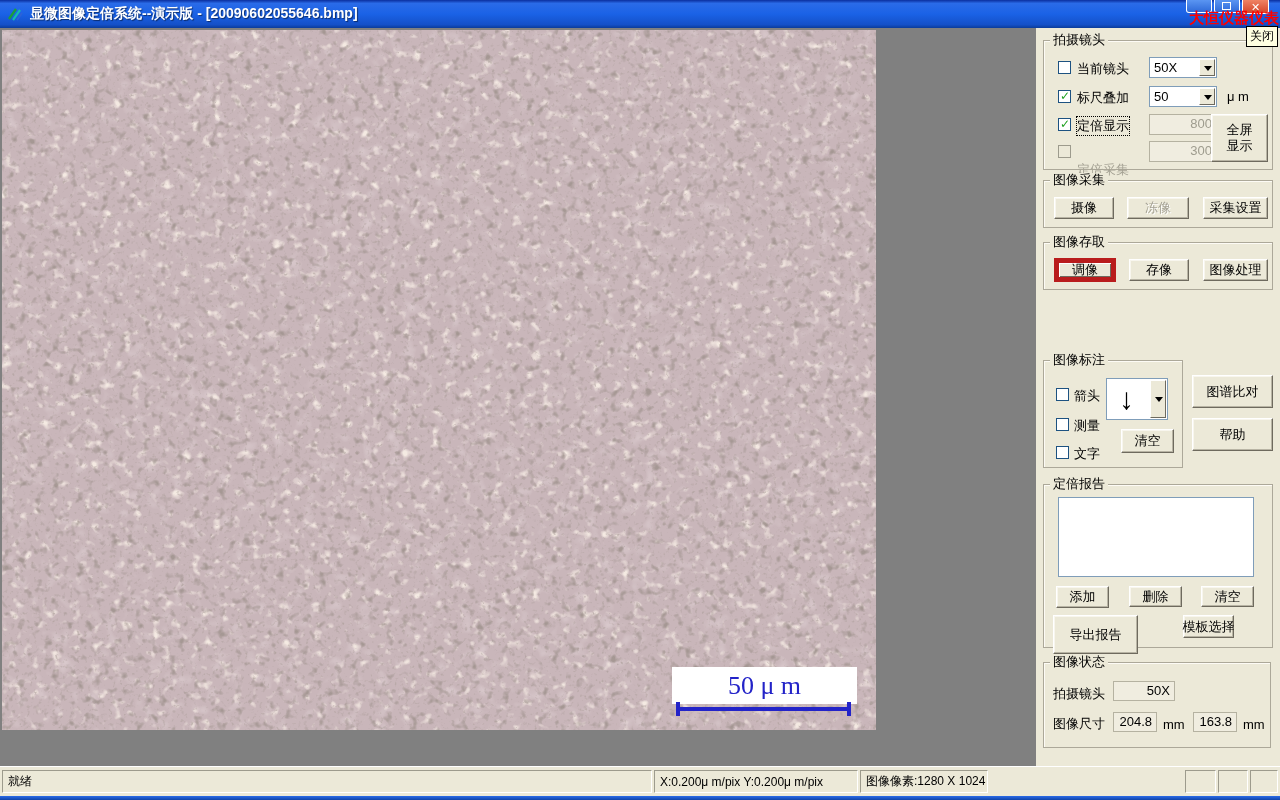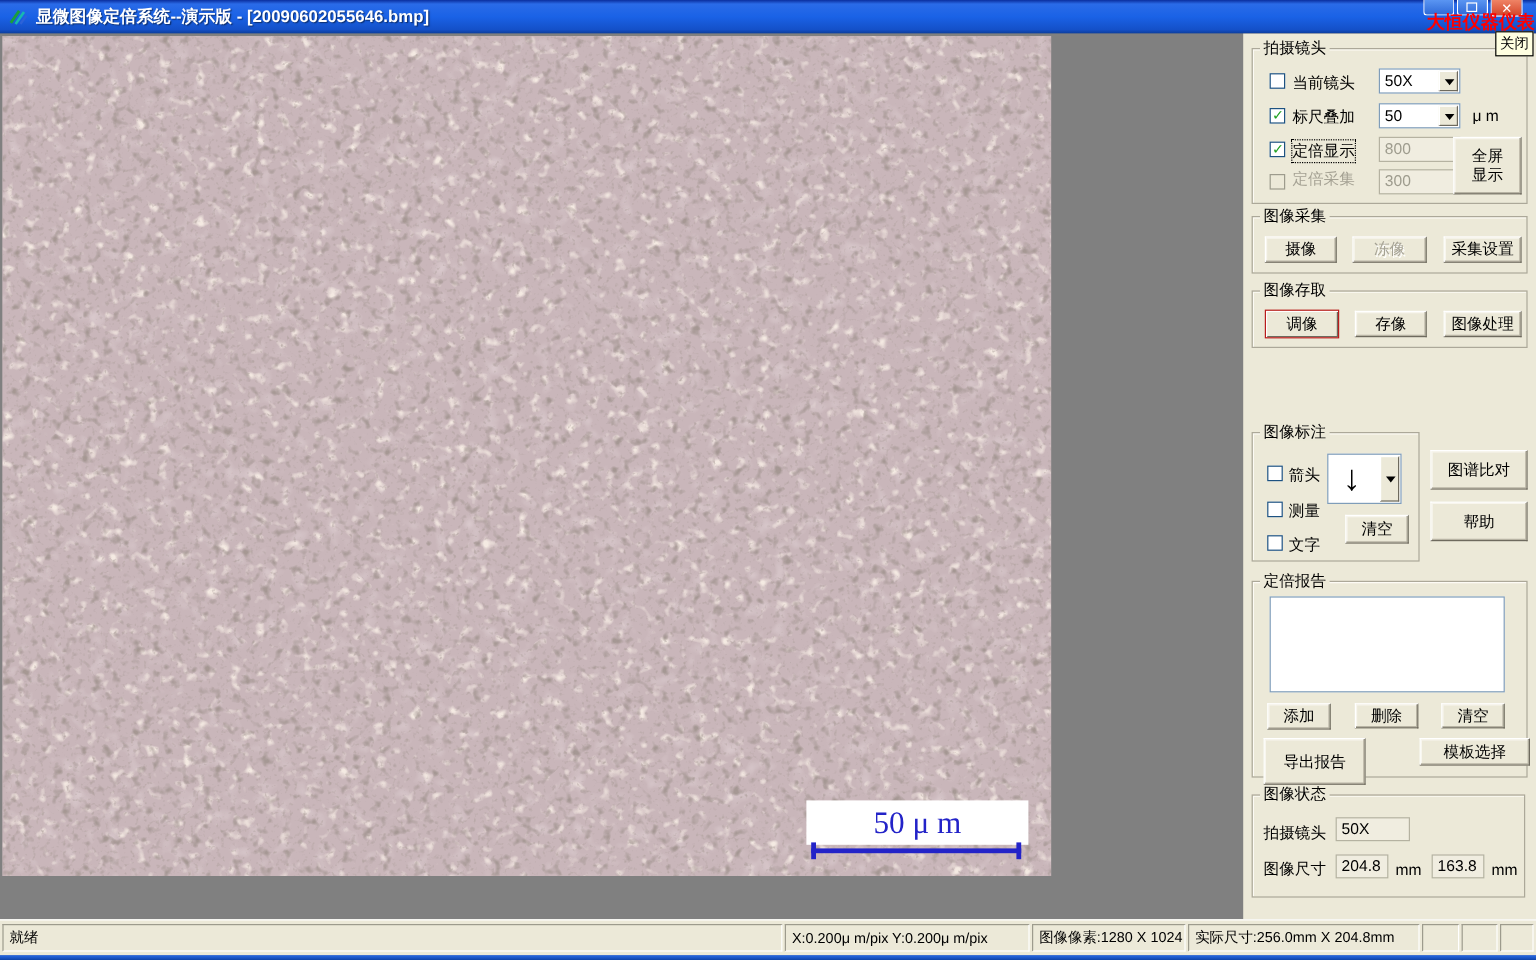--- a/index.html
+++ b/index.html
@@ -33,31 +33,31 @@
   .scaleline { position:absolute; left:674px; top:677px; width:175px; height:4px; background:#2323c8; }
   .scaletick { position:absolute; top:672px; width:4px; height:14px; background:#2323c8; }
 
   
   .panel { position:absolute; left:1036px; top:0; width:244px; height:738px; background:#ece9d8; }
   .grp { position:absolute; border:1px solid #aca899; box-shadow:1px 1px 0 #fdfbf5 inset; }
   .grp-label { position:absolute; top:-8px; left:6px; background:#ece9d8; padding:0 3px; font-size:13px; line-height:14px; white-space:nowrap; }
   .btn { position:absolute; background:#ece9d8; border:1px solid; border-color:#fff #6e6a5e #6e6a5e #fff;
     box-shadow:inset -1px -1px 0 #b8b4a4, inset 1px 1px 0 #f8f6ee;
     display:flex; align-items:center; justify-content:center; font-size:13px; cursor:default; white-space:nowrap; }
-  .btn.default { border:1px solid #b91c1c; box-shadow:inset 1px 1px 0 #fff, inset -1px -1px 0 #6e6a5e; }
+  .btn.default { border:5px solid #b91c1c; box-shadow:inset 1px 1px 0 #fff, inset -1px -1px 0 #6e6a5e; }
   .btn.disabled { color:#a5a294; text-shadow:1px 1px 0 #fff; }
   .btn.twoline { white-space:pre-line; text-align:center; line-height:16px; }
   .cb { position:absolute; width:13px; height:13px; background:#fff; border:1px solid #1d5281; }
   .cb.on::after { content:"✓"; position:absolute; left:1px; top:-2px; font-size:12px; font-weight:bold; color:#21a121; }
   .cb.dis { background:#ece9d8; border-color:#9d9b8d; }
   .cb-label { position:absolute; font-size:13px; white-space:nowrap; }
   .cb-label.focus { outline:1px dotted #000; }
   .cb-label.dis { color:#a5a294; }
   .tb { position:absolute; background:#fff; border:1px solid #7f9db9; font-size:13px; padding:1px 4px; }
-  .tb.dis { background:#f0ede0; color:#9e9c8e; border-color:#b5b2a1; }
+  .tb.dis { background:#f0ede0; color:#9e9c8e; border-color:#b5b2a1;text-align:right; }
   .combo { position:absolute; background:#fff; border:1px solid #7f9db9; }
   .combo .val { position:absolute; left:4px; top:2px; font-size:13px; white-space:nowrap; }
   .drop { position:absolute; right:1px; top:1px; bottom:1px; width:16px; background:#ece9d8;
     border:1px solid; border-color:#fff #6e6a5e #6e6a5e #fff; }
   .tri { position:absolute; left:4px; top:50%; margin-top:-2px; width:0; height:0;
     border:4px solid transparent; border-top:5px solid #000; border-bottom:none; }
   .listbox { position:absolute; background:#fff; border:1px solid #7f9db9; }
   .unit { position:absolute; font-size:13px; white-space:nowrap; }
   .arrow-glyph { position:absolute; left:12px; top:1px; font-size:30px; font-weight:bold; color:#000; line-height:38px; }
 
@@ -146,21 +146,21 @@
         <span class="val">50</span>
         <span class="drop">
             <span class="tri"></span>
           </span>
       </div>
       <span class="unit" style="left:183px; top:48px;">μ m</span>
       <span class="cb on" style="left:14px; top:77px;"></span>
       <span class="cb-label focus" style="left:33px; top:76px;">定倍显示</span>
       <span class="tb dis" style="left:105px; top:73px; width:68px; height:21px;">800</span>
       <span class="cb dis" style="left:14px; top:104px;"></span>
-      <span class="cb-label dis" style="left:33px; top:99px;font-family:Liberation Serif, serif;">定倍采集</span>
+      <span class="cb-label dis" style="left:33px; top:120px;font-family:Liberation Serif, serif;">定倍采集</span>
       <span class="tb dis" style="left:105px; top:100px; width:68px; height:21px;">300</span>
       <div class="btn twoline" style="left:167px; top:73px; width:57px; height:48px;">全屏
 显示</div>
     </div>
 
     <div class="grp" style="left:7px; top:152px; width:230px; height:48px;padding-left:44px;">
       <span class="grp-label">图像采集</span>
       <div class="btn" style="left:10px; top:16px; width:60px; height:22px;">摄像</div>
       <div class="btn disabled" style="left:83px; top:16px; width:62px; height:22px;">冻像</div>
       <div class="btn" style="left:159px; top:16px; width:65px; height:22px;">采集设置</div>
@@ -194,39 +194,38 @@
     <div class="btn" style="left:156px; top:347px; width:81px; height:33px;">图谱比对</div>
     <div class="btn" style="left:156px; top:390px; width:81px; height:33px;">帮助</div>
 
     <div class="grp" style="left:7px; top:456px; width:230px; height:164px;">
       <span class="grp-label">定倍报告</span>
       <div class="listbox" style="left:14px; top:12px; width:196px; height:80px;"></div>
       <div class="btn" style="left:12px; top:101px; width:53px; height:22px;">添加</div>
       <div class="btn" style="left:85px; top:101px; width:53px; height:21px;">删除</div>
       <div class="btn" style="left:157px; top:101px; width:53px; height:21px;">清空</div>
       <div class="btn" style="left:9px; top:130px; width:85px; height:39px;">导出报告</div>
-      <div class="btn" style="left:139px; top:130px; width:92px; height:23px;">模板选择</div>
+      <div class="btn" style="left:139px; top:130px; width:51px; height:23px;">模板选择</div>
     </div>
 
     <div class="grp" style="left:7px; top:634px; width:228px; height:86px;">
       <span class="grp-label">图像状态</span>
       <span class="unit" style="left:9px; top:22px;">拍摄镜头</span>
       <span class="tb dis" style="left:69px; top:18px; width:62px; height:20px; background:#f0ede0; color:#000;">50X</span>
       <span class="unit" style="left:9px; top:52px;">图像尺寸</span>
       <span class="tb dis" style="left:69px; top:49px; width:44px; height:20px; background:#f0ede0; color:#000;">204.8</span>
       <span class="unit" style="left:119px; top:54px;">mm</span>
       <span class="tb dis" style="left:149px; top:49px; width:44px; height:20px; background:#f0ede0; color:#000;">163.8</span>
       <span class="unit" style="left:199px; top:54px;">mm</span>
     </div>
 
   </div>
 </div>
 
 <div class="statusbar">
   <div class="sb-panel" style="left:2px; width:650px;">就绪</div>
   <div class="sb-panel" style="left:654px; width:204px;">X:0.200μ m/pix Y:0.200μ m/pix</div>
   <div class="sb-panel" style="left:860px; width:128px;">图像像素:1280 X 1024</div>
-  <div class="sb-panel" style="left:990px; width:193px;">实际尺寸:256.0mm X 204.8mm</div>
   <div class="sb-panel" style="left:1185px; width:31px;"></div>
   <div class="sb-panel" style="left:1218px; width:30px;"></div>
   <div class="sb-panel" style="left:1250px; width:28px;"></div>
 </div>
 <div class="winbottom"></div>
 
 </body></html>

